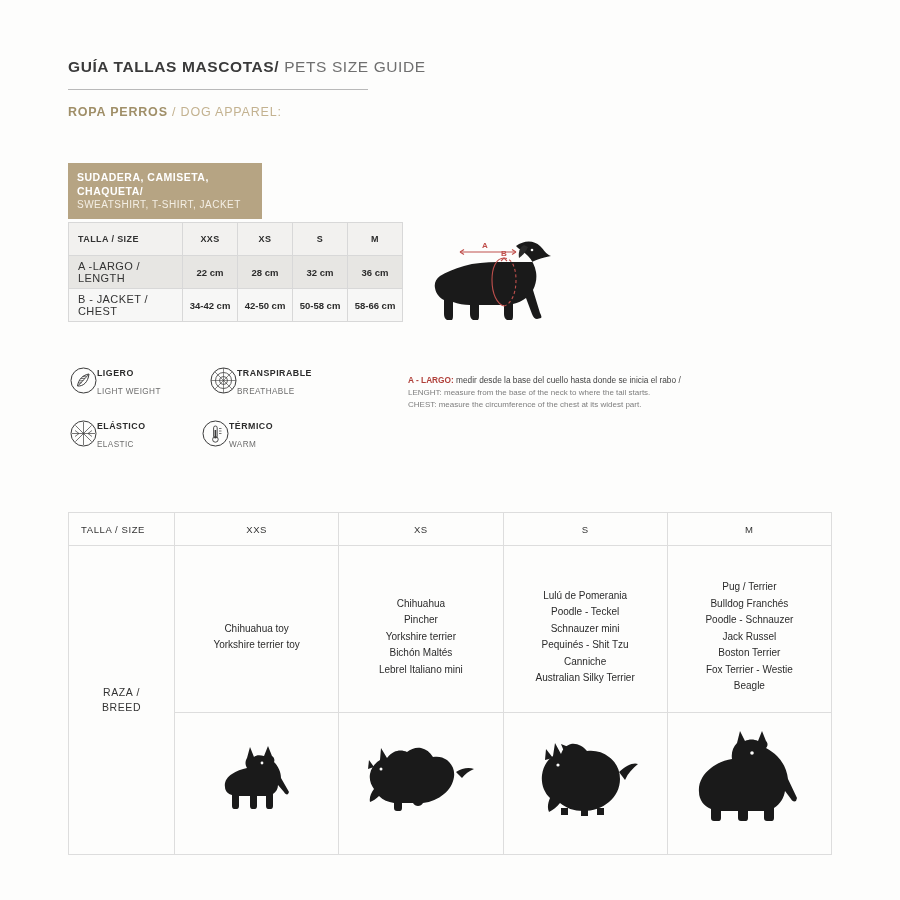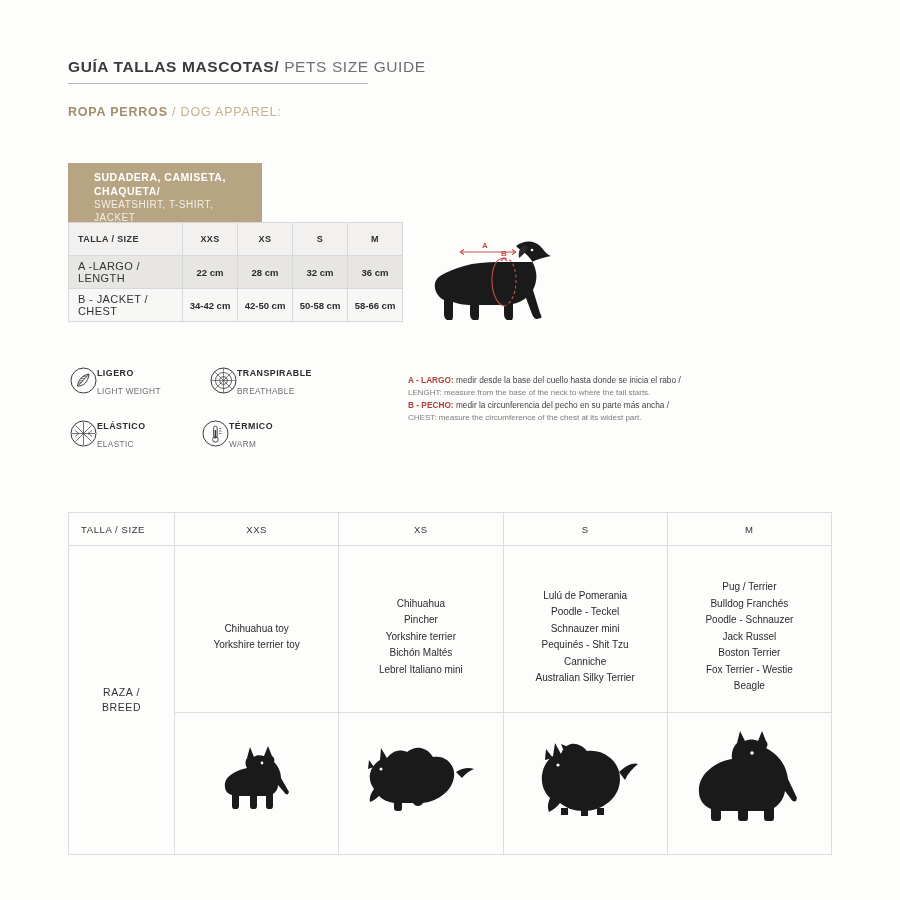--- a/index.html
+++ b/index.html
@@ -26,21 +26,21 @@
   .header {
     position: absolute;
     left: 68px;
     top: 58px;
     width: 300px;
   }
   .title {
     font-size: 15.5px;
     letter-spacing: 0.6px;
     color: #3a3a3a;
-    padding-bottom: 7px;
+    padding-bottom: 13px;
     border-bottom: 1px solid #b9b9b9;
     white-space: nowrap;
   }
   .title .strong { font-weight: bold; }
   .title .light { color: #6f6f6f; }
 
   .subtitle {
     position: absolute;
     left: 68px;
     top: 105px;
@@ -52,21 +52,21 @@
   .subtitle .light { color: #c3b290; }
 
   
   .cat-band {
     position: absolute;
     left: 68px;
     top: 163px;
     width: 194px;
     background: #b6a483;
     color: #ffffff;
-    padding: 7px 9px 8px 26px;
+    padding: 7px 9px 8px 9px;
     box-sizing: border-box;
   }
   .cat-band .line1 {
     font-size: 10.5px;
     font-weight: bold;
     letter-spacing: 0.5px;
     line-height: 14px;
   }
   .cat-band .line2 {
     font-size: 10px;
@@ -366,23 +366,20 @@
       </g>
       <text x="96" y="28" fill="#c0504d" font-family="Liberation Sans, sans-serif" font-size="8" font-weight="bold" text-anchor="middle">B</text>
     </svg>
   </div>
 
   <div class="measure-notes">
     <div>
       <span class="k">A - LARGO:</span><span> medir desde la base del cuello hasta donde se inicia el rabo /</span>
     </div>
     <div class="sub">LENGHT: measure from the base of the neck to where the tail starts.</div>
-    <div>
-      <span class="k">B - PECHO:</span><span> medir la circunferencia del pecho en su parte más ancha /</span>
-    </div>
     <div class="sub">CHEST: measure the circumference of the chest at its widest part.</div>
   </div>
 
   <table class="breed-table">
     <tbody>
         <tr class="head">
       <td class="col0">TALLA /  SIZE</td>
       <td>XXS</td>
       <td>XS</td>
       <td>S</td>

